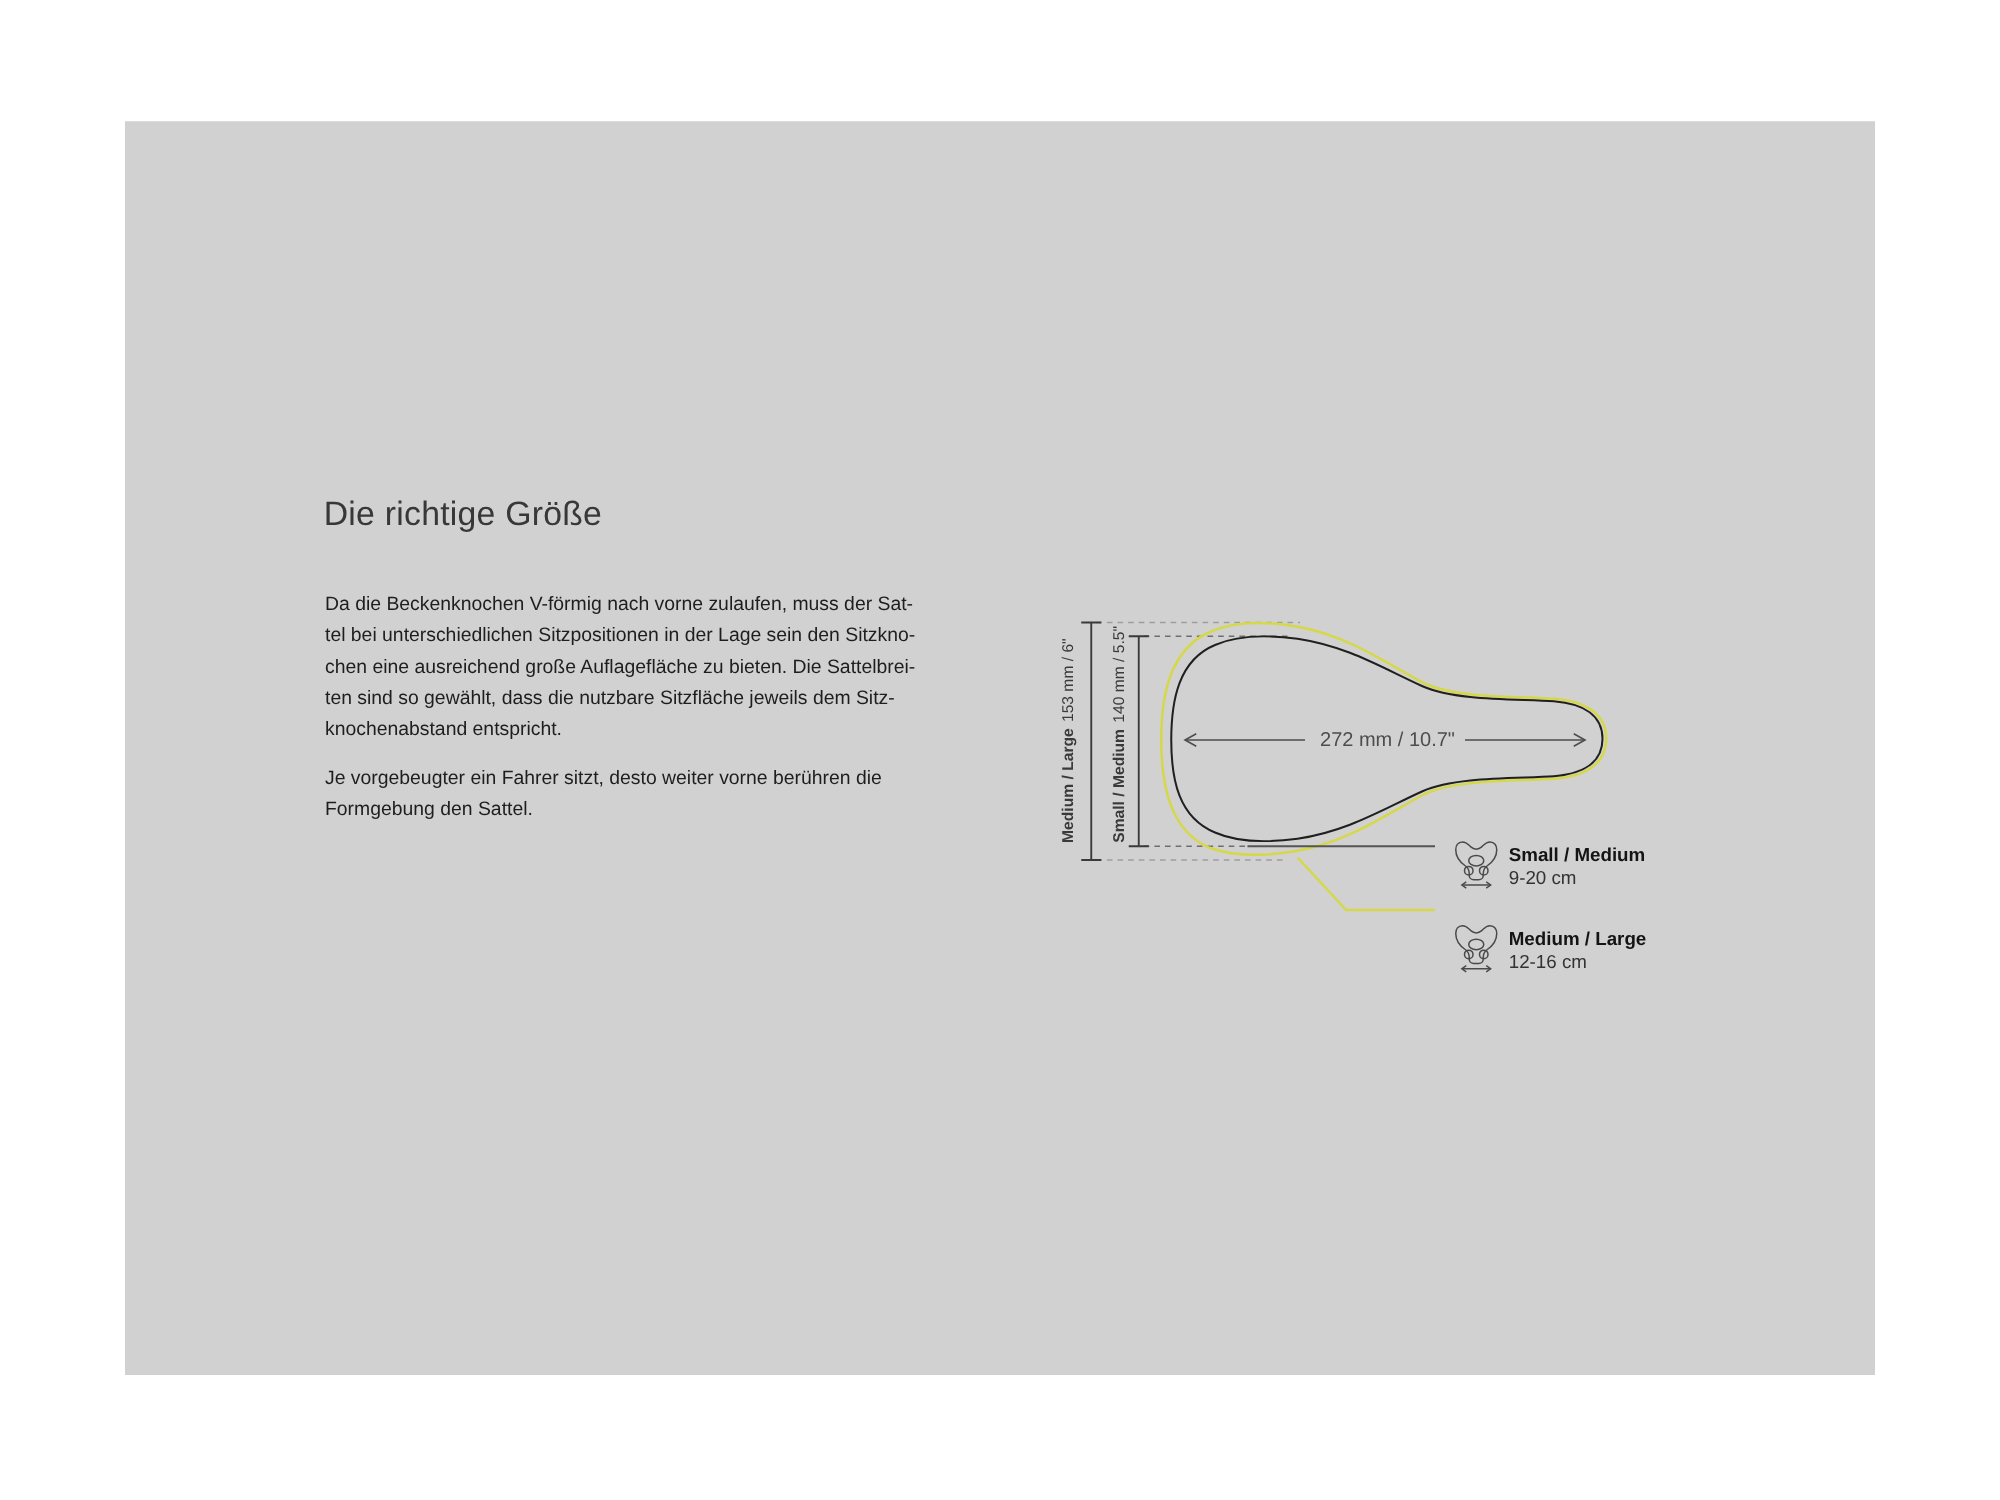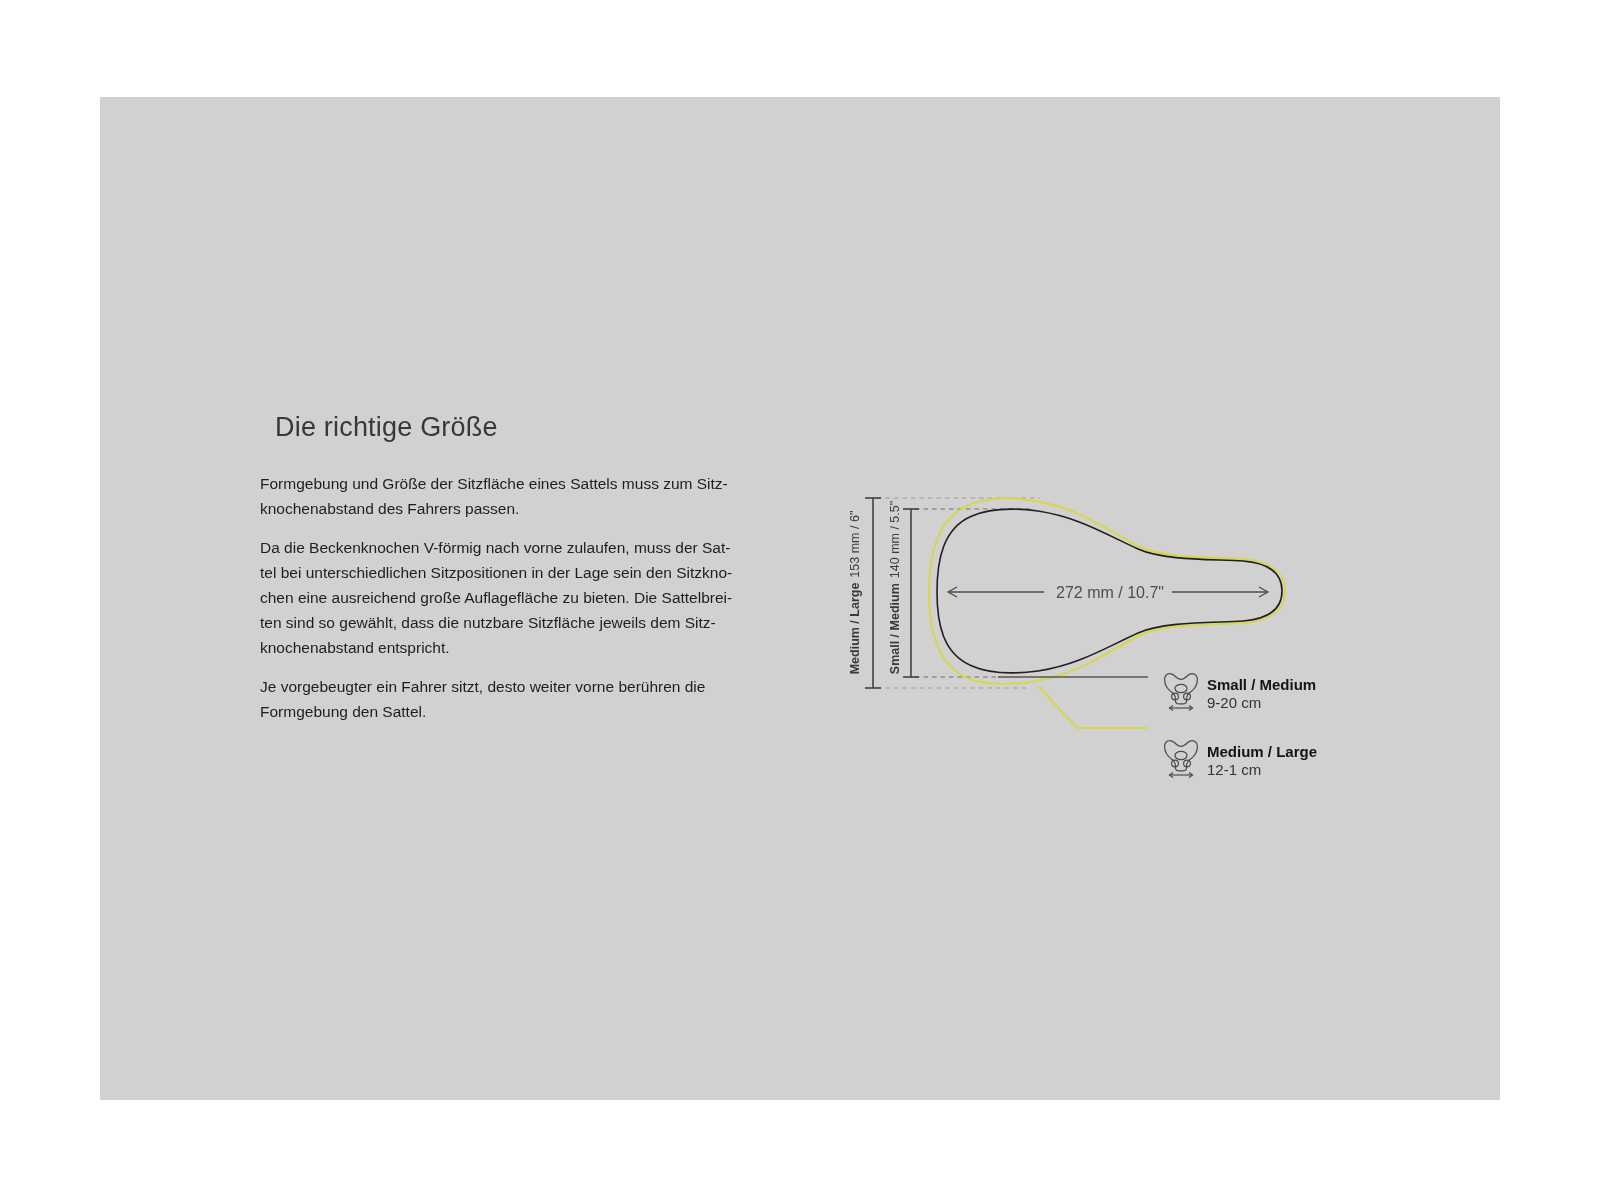--- a/index.html
+++ b/index.html
@@ -7,21 +7,21 @@
     width:1600px; height:1200px; position:relative;
     background: var(--canvas-bg, #ffffff);
     font-family: "Liberation Sans", "DejaVu Sans", sans-serif;
     overflow:hidden;
   }
   .sheet {
     position:absolute; left:100px; top:97px; width:1400px; height:1003px;
     background: var(--page-bg, #d1d1d1);
   }
   .title {
-    position:absolute; left:259px; top:396px; margin:16px;
+    position:absolute; left:259px; top:396px; margin:0;
     font-size:27px; font-weight:300; letter-spacing:0.2px;
     color: var(--title-text, #383838);
   }
   .copy {
     position:absolute; left:260px; top:471px; width:510px;
     font-size:15.5px; line-height:25px;
     color: var(--body-text, #1e1e1e);
   }
   .para { margin:0 0 14px 0; white-space:pre-line; }
   .diagram-svg { position:absolute; left:0; top:0; pointer-events:none; }
@@ -51,22 +51,20 @@
   .legend2-range { top:761px; }
 </style>
 </head>
 <body>
 
 <div class="sheet"></div>
 
 <h1 class="title">Die richtige Größe</h1>
 
 <div class="copy">
-  <p class="para">Formgebung und Größe der Sitzfläche eines Sattels muss zum Sitz-
-knochenabstand des Fahrers passen.</p>
   <p class="para">Da die Beckenknochen V-förmig nach vorne zulaufen, muss der Sat-
 tel bei unterschiedlichen Sitzpositionen in der Lage sein den Sitzkno-
 chen eine ausreichend große Auflagefläche zu bieten. Die Sattelbrei-
 ten sind so gewählt, dass die nutzbare Sitzfläche jeweils dem Sitz-
 knochenabstand entspricht.</p>
   <p class="para">Je vorgebeugter ein Fahrer sitzt, desto weiter vorne berühren die
 Formgebung den Sattel.</p>
 </div>
 
 <svg class="diagram-svg" width="1600" height="1200" viewBox="0 0 1600 1200">
@@ -146,13 +144,13 @@
 </div>
 <div class="dim-label dim-sm">
   <span class="dim-name">Small / Medium</span><span class="dim-value">140 mm / 5.5"</span>
 </div>
 
 <div class="width-label">272 mm / 10.7"</div>
 
 <div class="legend-name legend1-name">Small / Medium</div>
 <div class="legend-range legend1-range">9-20 cm</div>
 <div class="legend-name legend2-name">Medium / Large</div>
-<div class="legend-range legend2-range">12-1 cm</div>
+<div class="legend-range legend2-range">12-16 cm</div>
 
 </body></html>

